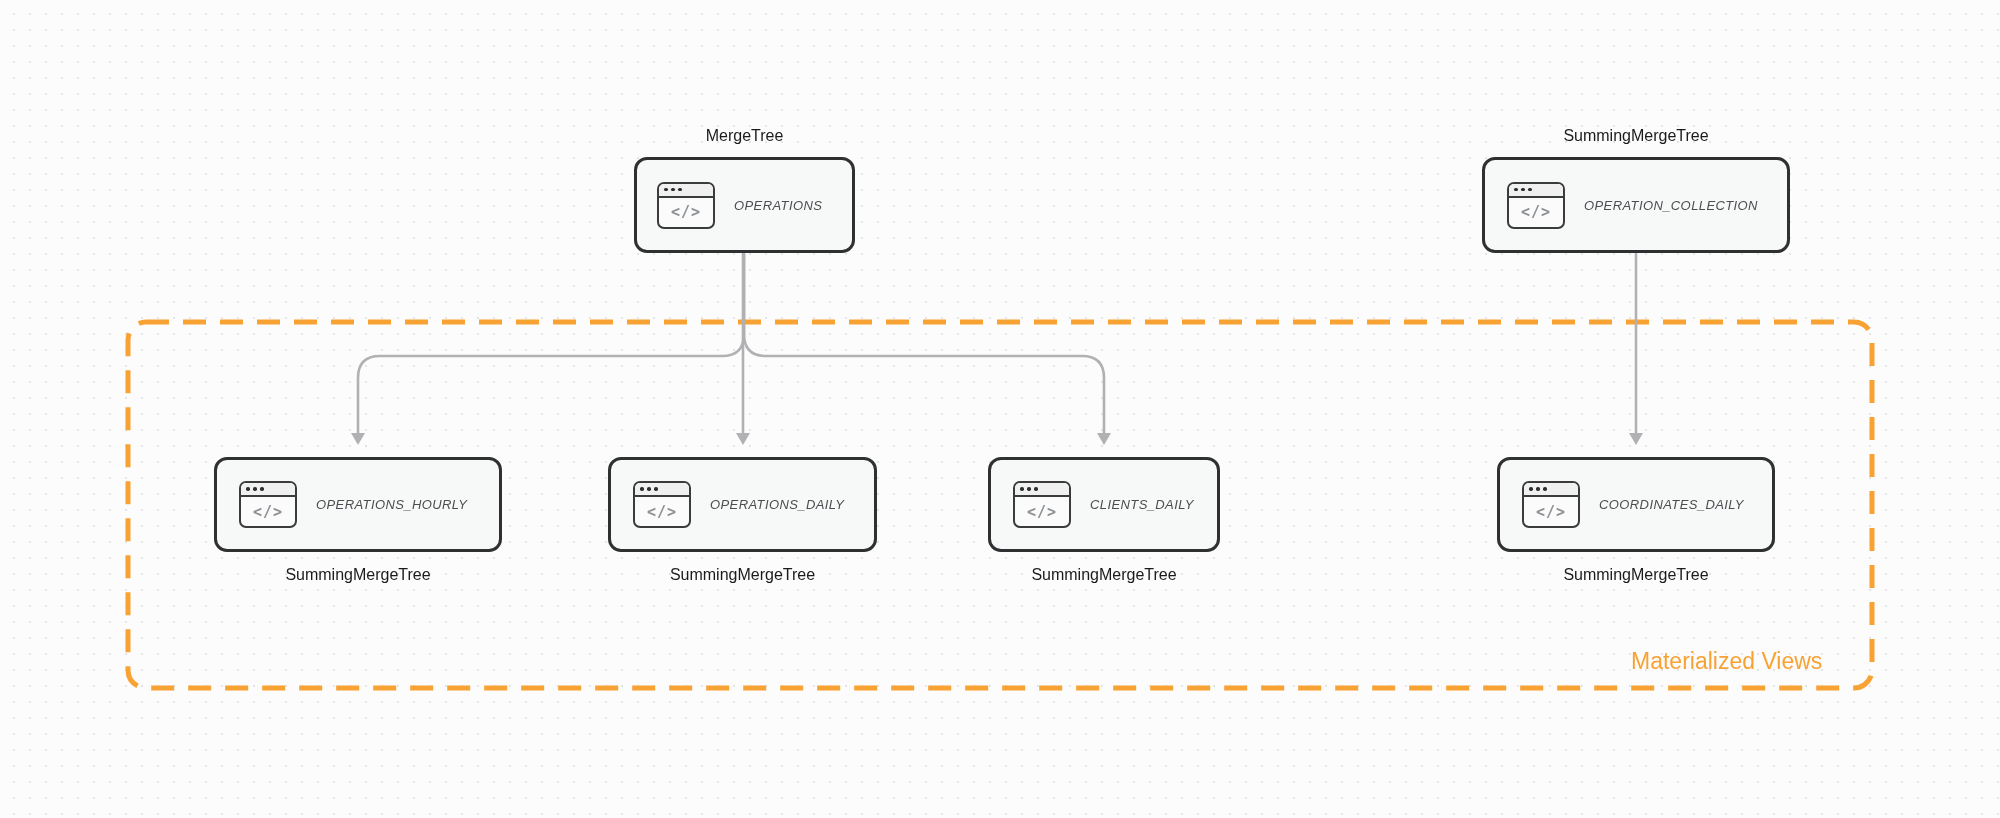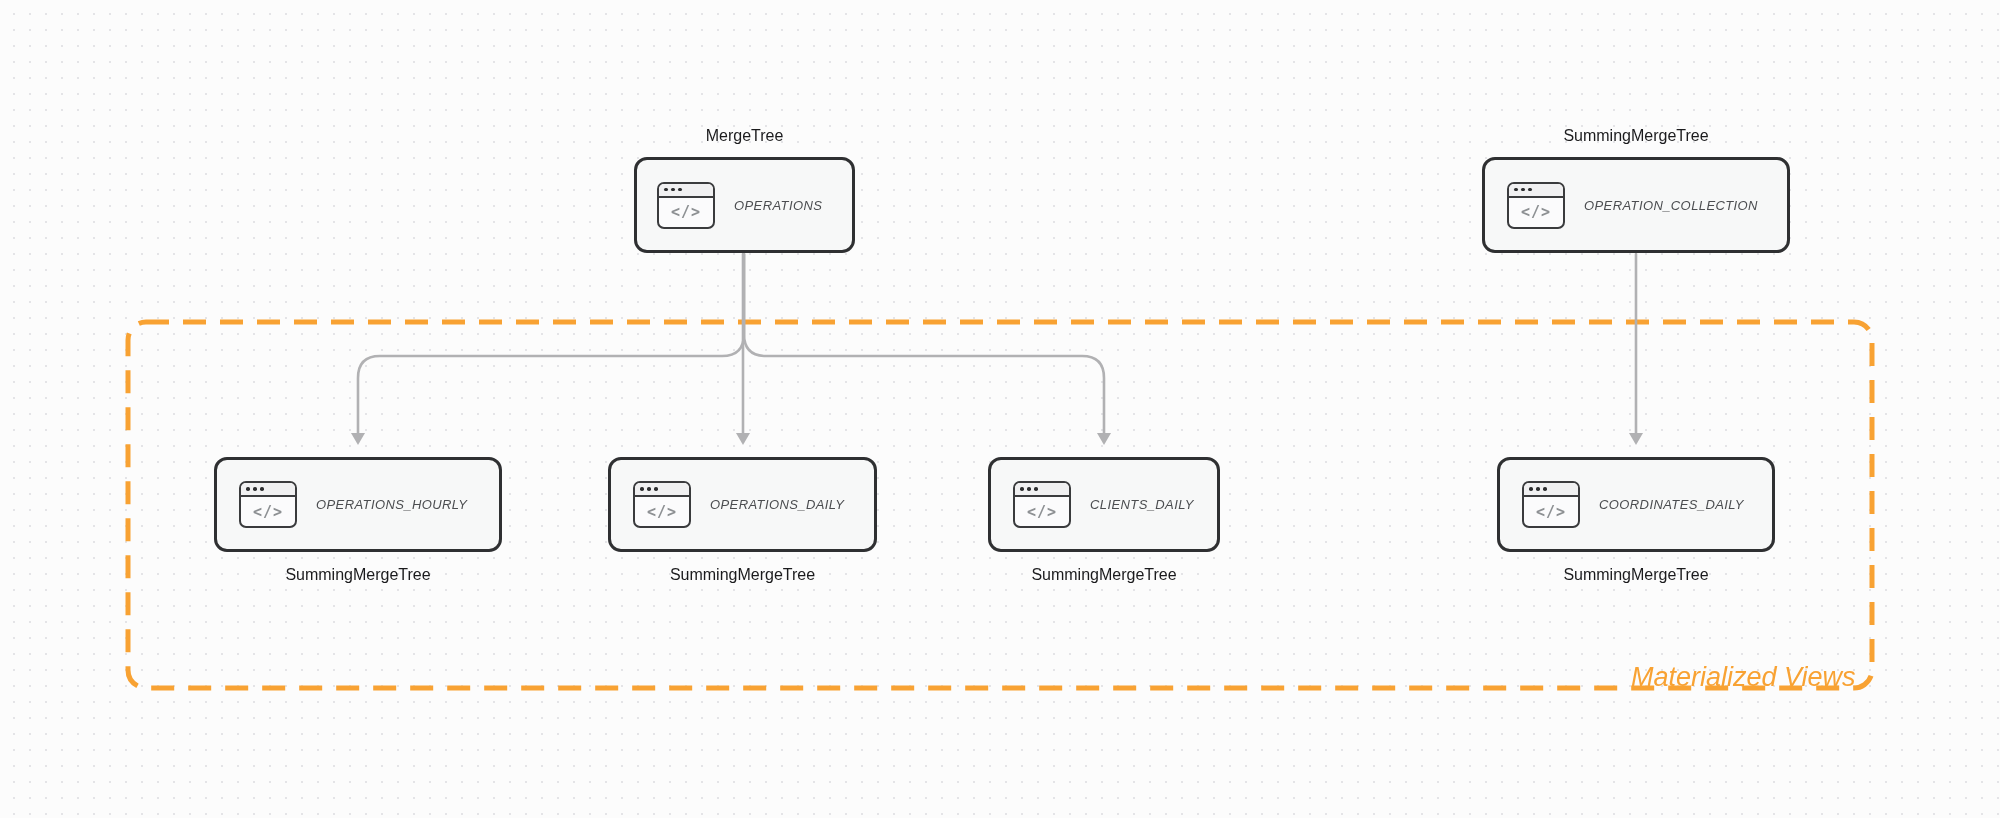--- a/index.html
+++ b/index.html
@@ -92,27 +92,26 @@
     font-family: "DejaVu Sans Mono", monospace;
     font-size: 15px;
     font-weight: 700;
     letter-spacing: 1px;
     color: #8d9093;
     font-style: normal;
   }
   .group-label {
     position: absolute;
     left: 1631px;
-    top: 662px;
-    font-size: 27px;
+    top: 648px;
+    font-size: 23px;
     font-weight: 500;
     color: #f8a233;
     z-index: 2;
     white-space: nowrap;
-    font-style: italic;
   }
 
   
   #node-operations            { left: 634px;  top: 157px; width: 221px; height: 96px; padding-left: 20px; }
   #node-operation-collection  { left: 1482px; top: 157px; width: 308px; height: 96px; }
   #node-operations-hourly     { left: 214px;  top: 457px; width: 288px; height: 95px; }
   #node-operations-daily      { left: 608px;  top: 457px; width: 269px; height: 95px; }
   #node-clients-daily         { left: 988px;  top: 457px; width: 232px; height: 95px; }
   #node-coordinates-daily     { left: 1497px; top: 457px; width: 278px; height: 95px; }
 </style>

